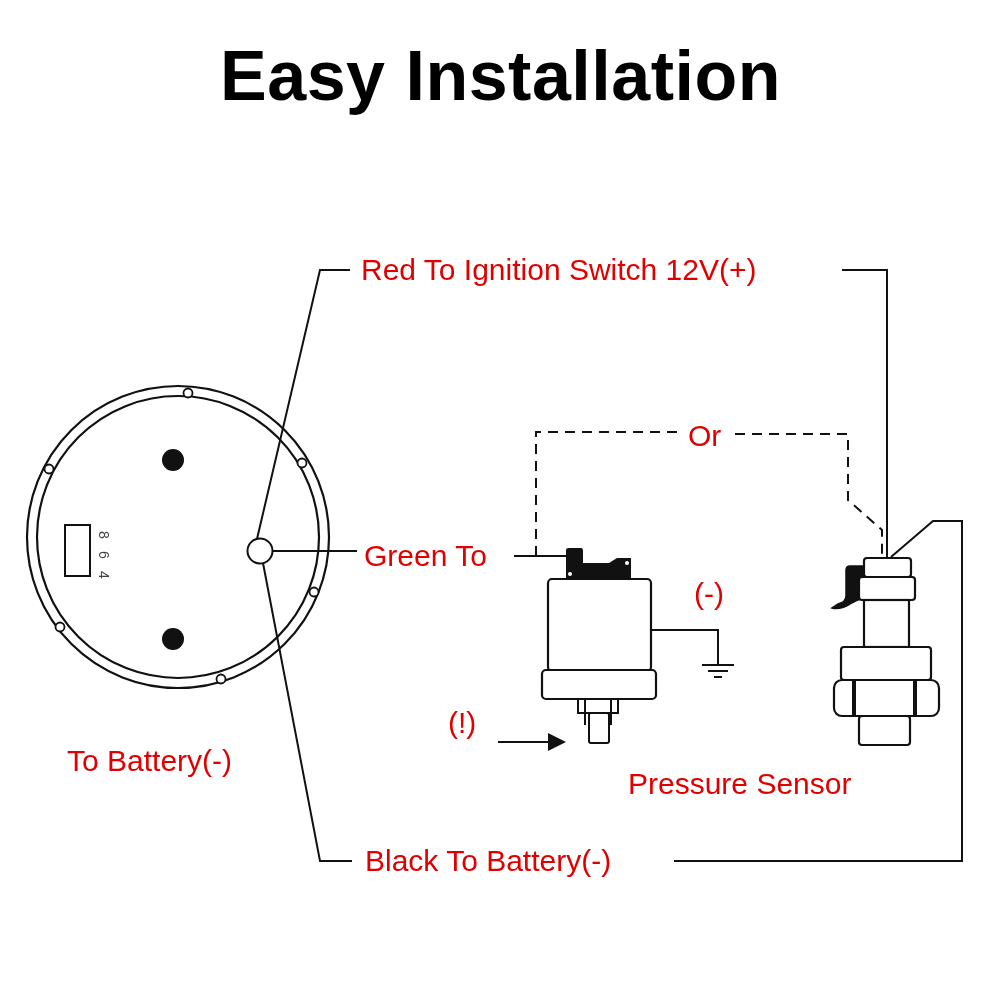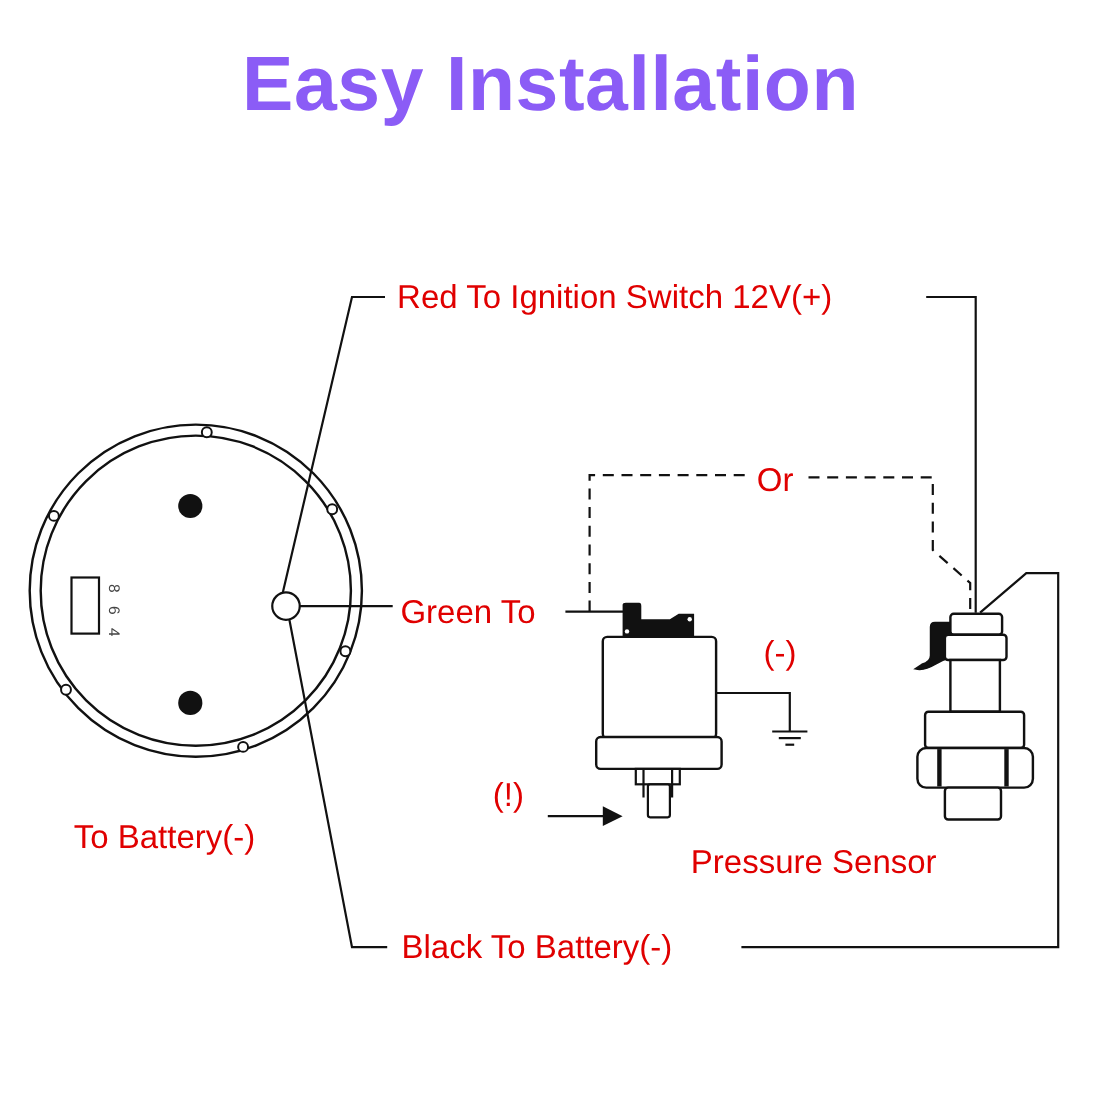--- a/index.html
+++ b/index.html
@@ -1,20 +1,20 @@
 <!DOCTYPE html>
 <html><head>
   <meta charset="utf-8">
   <style>
     html, body { margin: 0; padding: 0; background: #ffffff; }
     body { width: 1001px; height: 1001px; position: relative; overflow: hidden; }
     .title {
       position: absolute; left: 0; top: 34px; width: 1001px; text-align: center;
       font-family: "Liberation Sans", sans-serif; font-weight: bold; font-size: 70px;
-      color: #8b5cf6; letter-spacing: 0.5px; line-height: 84px;
+      color: #000000; letter-spacing: 0.5px; line-height: 84px;
     }
     svg.diagram { position: absolute; left: 0; top: 0; }
     .lbl { font-family: "Liberation Sans", sans-serif; fill: #e00000; font-size: 30px; }
     .digit { font-family: "Liberation Sans", sans-serif; fill: #444; font-size: 14px; }
   </style>
 </head>
 <body>
 
 <div class="title">Easy Installation</div>
 

